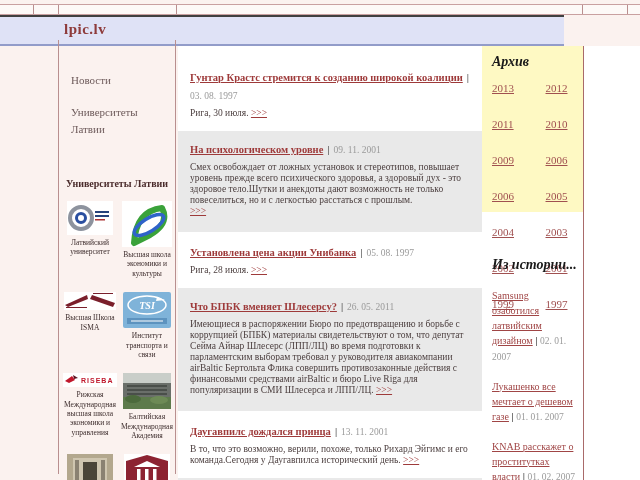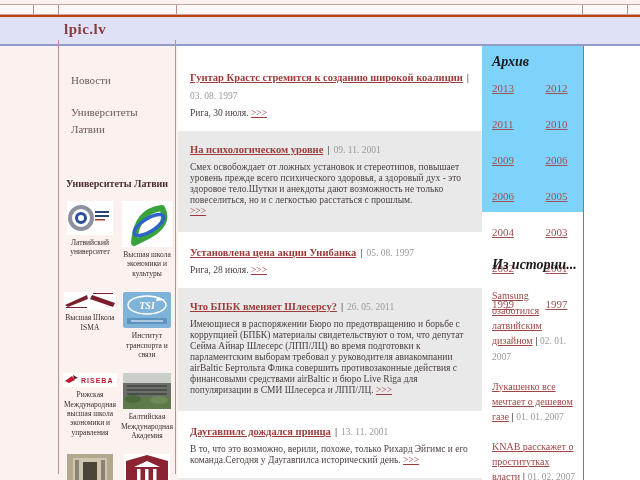--- a/index.html
+++ b/index.html
@@ -2,21 +2,21 @@
 <html><head>
 <meta charset="utf-8">
 <style>
   html,body{margin:0;padding:0;}
   body{width:640px;height:480px;overflow:hidden;background:#fbf2ef;font-family:"Liberation Serif",serif;position:relative;}
   .vline{position:absolute;width:1px;background:#b98f8f;}
   
   .top-strip{position:absolute;left:0;top:4px;width:640px;height:9px;background:#fdf9f7;border-top:1px solid #c9a0a0;border-bottom:1px solid #c9a0a0;}
   .top-strip .vline{top:0;height:9px;}
   
-  .header-band{position:absolute;left:0;top:15px;width:640px;height:27px;background:#dfe2f6;border-top:2px solid #c2410c;border-bottom:2px solid #929cc9;}
+  .header-band{position:absolute;left:0;top:15px;width:564px;height:27px;background:#dfe2f6;border-top:2px solid #404040;border-bottom:2px solid #929cc9;}
   .site-title{position:absolute;left:64px;top:4px;font-size:15px;font-weight:bold;color:#8e3b3b;letter-spacing:.5px;}
   
   .content-bg{position:absolute;left:178px;top:46px;width:462px;height:434px;background:#ffffff;}
   
   .sidebar{position:absolute;left:58px;top:40px;width:118px;height:434px;border-left:1px solid #b98f8f;border-right:1px solid #b98f8f;box-sizing:border-box;padding:0 4px;}
   .nav-link{display:block;color:#6d5a5a;font-size:11px;margin:0 0 0 8px;cursor:pointer;}
   .nav-news{margin-top:34px;}
   .nav-univ{margin-top:18px;line-height:1.55;}
   .univ-header{margin-top:40px;text-align:center;font-weight:bold;font-size:10px;color:#4a2b2b;}
   .logo-grid{margin-top:12px;display:grid;grid-template-columns:1fr 1fr;column-gap:4px;row-gap:14px;}
@@ -27,21 +27,21 @@
   .main-col{position:absolute;left:178px;top:46px;width:304px;padding-top:16px;box-sizing:border-box;}
   .article{padding:5px 12px 7px 12px;margin-bottom:5px;}
   .article.hl{background:#e9e9e9;padding-top:8px;padding-bottom:15px;}
   .atitle{color:#9e3a3a;font-weight:bold;font-size:10.5px;text-decoration:underline;cursor:pointer;}
   .asep{color:#555;font-weight:bold;font-size:10px;}
   .adate{color:#9a9a9a;font-size:9.5px;}
   .abody{margin-top:5px;font-size:9.5px;line-height:11px;color:#4d4040;}
   .more{color:#9e3a3a;text-decoration:underline;cursor:pointer;font-size:9.5px;}
   
   .right-col{position:absolute;left:482px;top:46px;width:101px;}
-  .archive-box{background:#7dd3fc;padding:8px 8px 10px 10px;height:148px;box-sizing:content-box;}
+  .archive-box{background:#fef9c3;padding:8px 8px 10px 10px;height:148px;box-sizing:content-box;}
   .box-title{font-style:italic;font-weight:bold;font-size:14px;color:#1a1a1a;}
   .years{margin-top:12px;display:grid;grid-template-columns:1fr 1fr;row-gap:9px;gap:24px;}
   .year-link{color:#a05050;font-size:11px;text-decoration:underline;cursor:pointer;}
   .history{padding:12px 6px 0 10px;}
   .history-title{font-style:italic;font-weight:bold;font-size:14px;line-height:1.25;color:#1a1a1a;margin-top:32px;}
   .hist-item{margin-top:14px;font-size:10px;line-height:15px;}
   .hist-link{color:#a04545;text-decoration:underline;cursor:pointer;}
   .hist-sep{color:#444;font-weight:bold;}
   .hist-date{color:#9a9a9a;font-size:9.5px;}
   .right-border{position:absolute;left:583px;top:46px;width:1px;height:434px;background:#a96a6a;}

